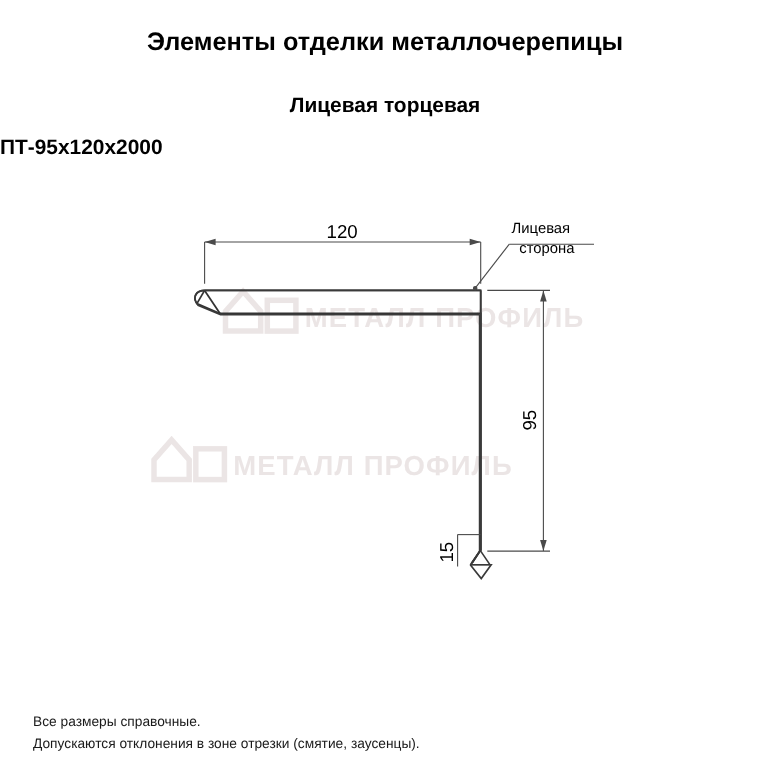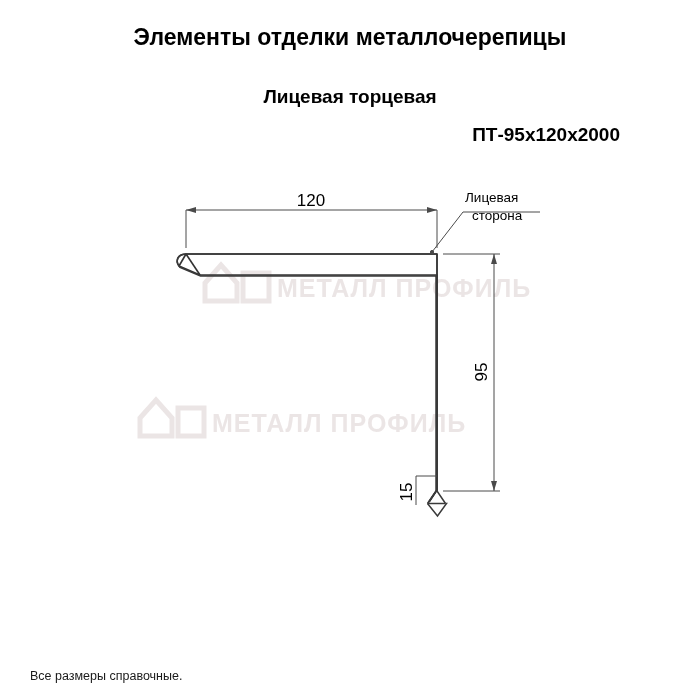--- a/index.html
+++ b/index.html
@@ -38,28 +38,28 @@
     text-align: center;
     font-size: 19px;
     font-weight: bold;
     color: #000;
   }
   .code {
     position: absolute;
     top: 124px;
     left: 0;
     width: 620px;
-    text-align: right;
+    text-align: left;
     font-size: 19px;
     font-weight: bold;
     color: #000;
   }
   .drawing {
     position: absolute;
-    top: 150px;
+    top: 160px;
     left: 0;
     width: 560px;
     height: 430px;
   }
   .watermarks {
     position: absolute;
     top: 150px;
     left: 0;
     width: 700px;
     height: 430px;
@@ -167,15 +167,16 @@
         <circle cx="432" cy="102" r="1.6" fill="#4a4a4a"></circle>
       </g>
       <text class="lbl-small" x="465" y="52">Лицевая</text>
       <text class="lbl-small" x="472" y="70">сторона</text>
 
     </svg>
   </div>
 
   <div class="footer">
     <div>Все размеры справочные.</div>
+    <div>Допускаются отклонения в зоне отрезки (смятие, заусенцы).</div>
   </div>
 
 </div>
 
 </body></html>

